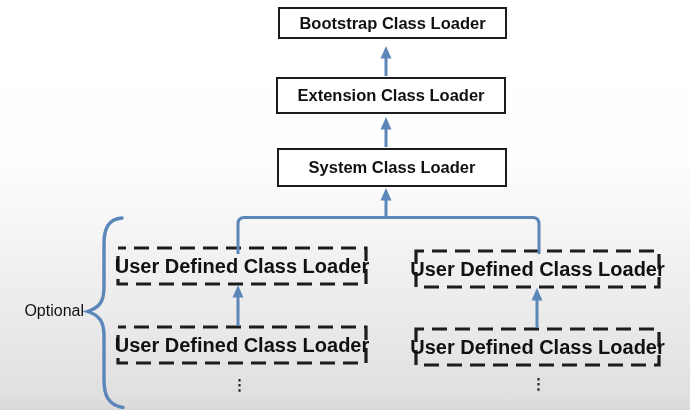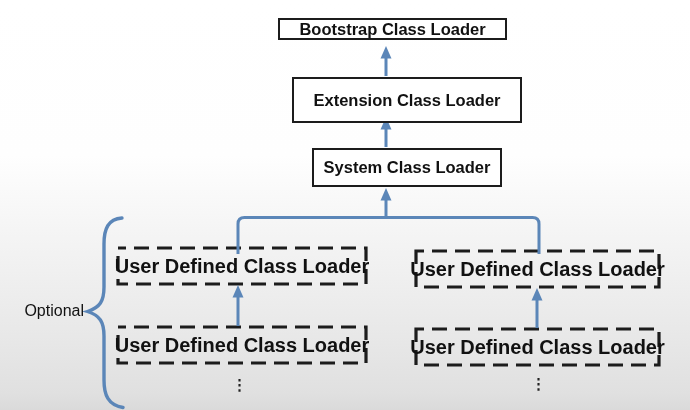--- a/index.html
+++ b/index.html
@@ -83,27 +83,27 @@
     </g>
 
     <g>
       <line class="line" x1="537" y1="328" x2="537" y2="300"></line>
       <polygon class="head" points="537,288 531.5,300.5 542.5,300.5"></polygon>
     </g>
 
     <path class="line thick" stroke-linecap="round" d="M 122 218 C 108 219 104 229 104 244 L 104 287 C 104 301 100 307.5 87.5 311.5 C 100 315.5 104 322 104 336 L 104 380 C 104 395 108 405 123 407.5"></path>
   </svg>
 
-  <div class="node solid-node" style="left:278px;top:7px;width:229px;height:22px;margin-top:11px;">
+  <div class="node solid-node" style="left:278px;top:7px;width:229px;height:32px;">
     <span>Bootstrap Class Loader</span>
   </div>
-  <div class="node solid-node" style="left:292px;top:77px;width:230px;height:46px;">
+  <div class="node solid-node" style="left:276px;top:77px;width:230px;height:37px;">
     <span>Extension Class Loader</span>
   </div>
-  <div class="node solid-node" style="left:277px;top:148px;width:190px;height:39px;margin-left:35px;">
+  <div class="node solid-node" style="left:277px;top:148px;width:230px;height:39px;">
     <span>System Class Loader</span>
   </div>
 
   <div class="node dashed-node" style="left:118px;top:248px;width:248px;height:36px;">
     <span>User Defined Class Loader</span>
   </div>
   <div class="node dashed-node" style="left:416px;top:251px;width:243px;height:36px;">
     <span>User Defined Class Loader</span>
   </div>
   <div class="node dashed-node" style="left:118px;top:327px;width:248px;height:36px;">

